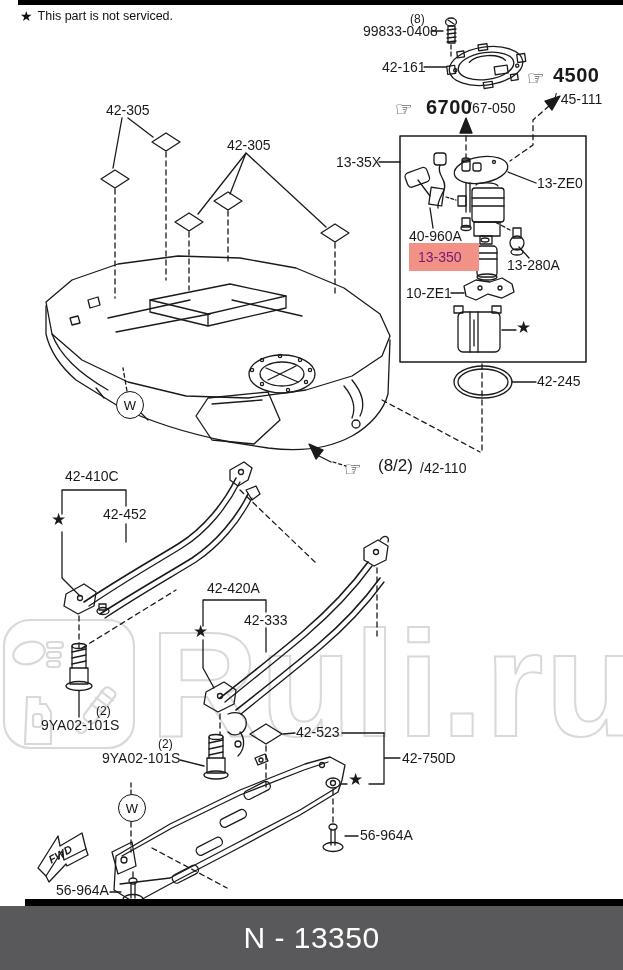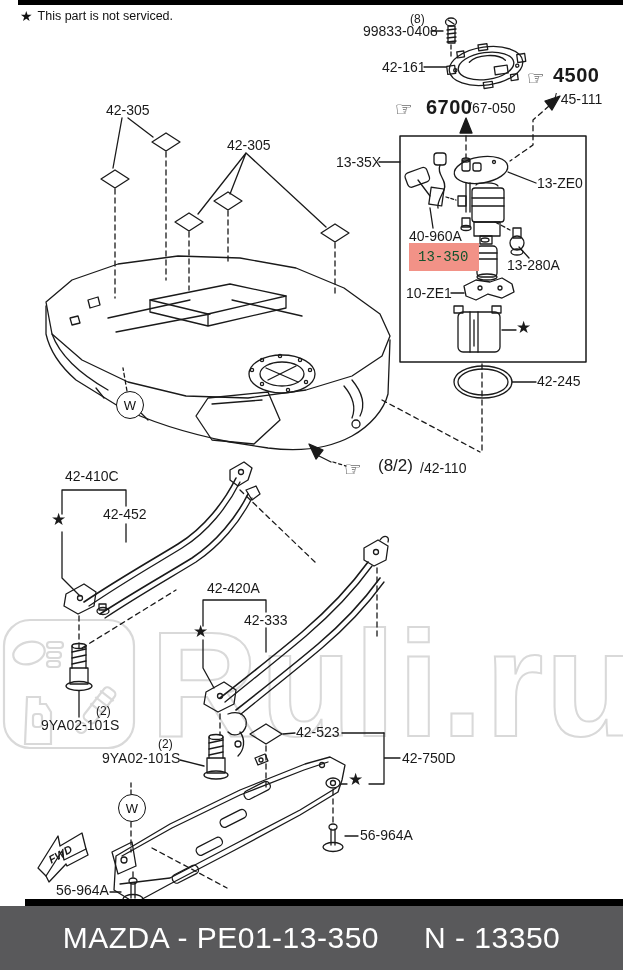--- a/index.html
+++ b/index.html
@@ -12,21 +12,21 @@
   svg.art{position:absolute;left:0;top:0;}
   .lbl{position:absolute;font-size:14px;color:#1a1a1a;white-space:nowrap;line-height:1.1;}
   .sm{font-size:12px;}
   .big{font-size:20px;font-weight:bold;letter-spacing:.5px;}
   .mid{font-size:17px;}
   .sym{font-family:"DejaVu Sans",sans-serif;}
   .star17{font-size:17px;}
   .hand{font-family:"DejaVu Sans",sans-serif;font-size:20px;color:#1a1a1a;}
   .hl{position:absolute;left:409px;top:243px;width:70px;height:28px;background:#f29287;
       display:flex;align-items:center;padding-left:9px;box-sizing:border-box;
-      font-size:14px;color:#14532d;font-family:Liberation Mono, monospace;}
+      font-size:14px;color:#701a75;}
   .wmark{position:absolute;width:26px;height:26px;border:1.6px solid #111;border-radius:50%;
          display:flex;align-items:center;justify-content:center;font-size:13px;color:#111;background:#fff;}
   .footer{position:absolute;left:0;top:906px;width:623px;height:64px;background:#59595b;
           display:flex;align-items:center;justify-content:center;gap:45px;}
   .footer span{color:#fff;font-size:30px;letter-spacing:.5px;}
   .footer-line{position:absolute;left:25px;top:899px;width:598px;height:7px;background:#000;}
 </style>
 </head>
 <body>
 
@@ -400,17 +400,16 @@
 
   <div class="wmark" style="left:116px;top:391px">
     <span>W</span>
   </div>
   <div class="wmark" style="left:118px;top:794px">
     <span>W</span>
   </div>
 
   <div class="footer-line"></div>
   <div class="footer">
-    <span>MAZDA - PE01-13-350</span>
     <span>N - 13350</span>
   </div>
 
 </div>
 
 </body></html>

